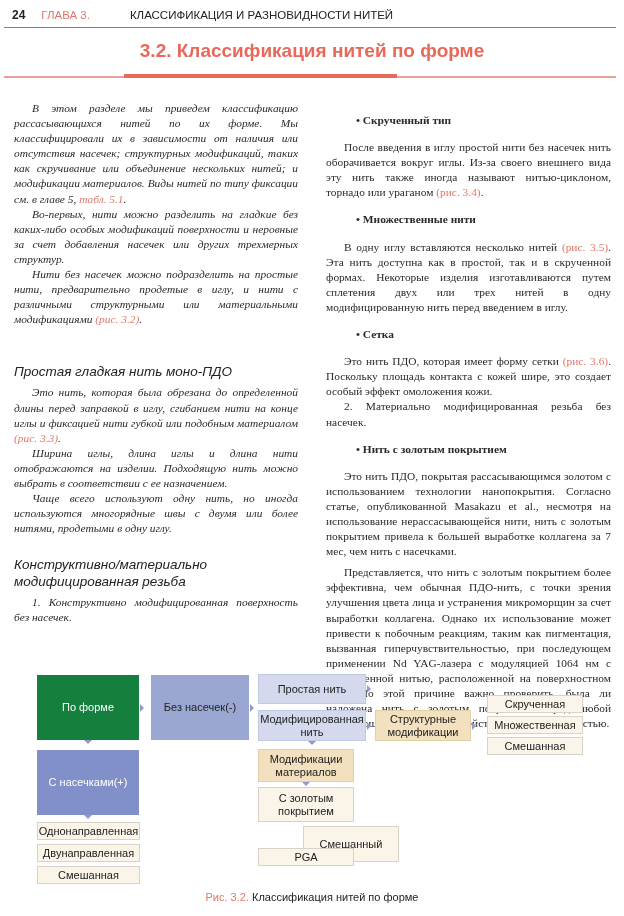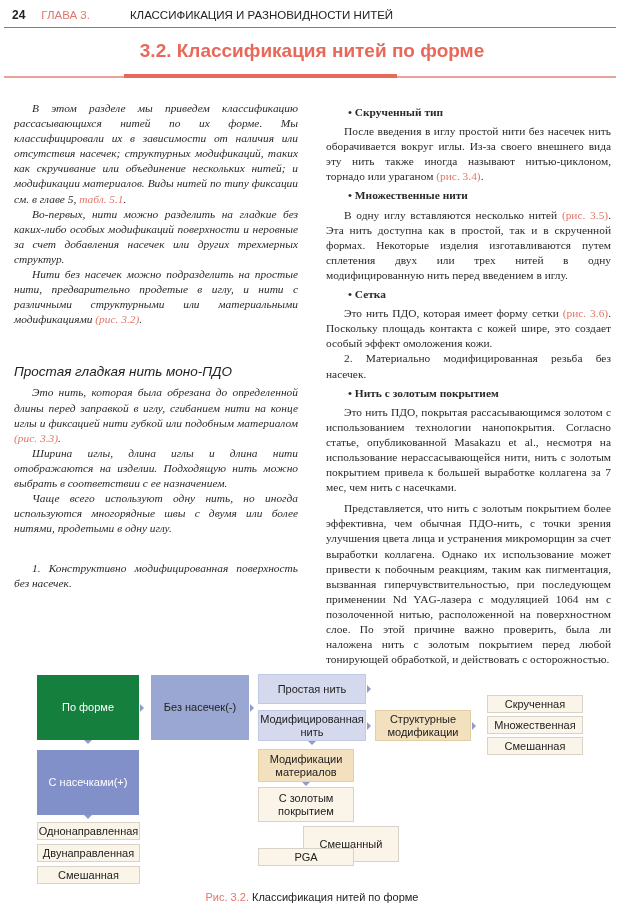--- a/index.html
+++ b/index.html
@@ -13,21 +13,21 @@
   .rule-title { position:absolute; left:4px; right:8px; top:76px; height:1.5px; background:#e8a29a; }
   .rule-title-thick { position:absolute; left:124px; width:273px; top:74px; height:4px; background:#e8685a; }
 
   .col { position:absolute; top:101px; width:284px; font-size:11.4px; line-height:15.1px; text-align:justify; }
   .col.left { left:14px;font-style:italic; }
   .col.right { left:326px; width:285px; }
   .p { margin:0; text-indent:18px; }
   .ref { color:#e0776a; }
   .sub-h { font-family:"Liberation Sans", sans-serif; font-size:13.5px; color:#222; line-height:17px; margin:0; text-align:left; }
   .center-h { font-family:"Liberation Sans", sans-serif; font-size:15px; color:#e8685a; text-align:center; margin:0; }
-  .bullet-h { font-weight:bold; margin:4px; padding-left:18px; }
+  .bullet-h { font-weight:bold; margin:12px; padding-left:18px; }
 
   .diagram { position:absolute; left:0; top:660px; width:624px; height:225px; }
   .box { position:absolute; display:flex; align-items:center; justify-content:center; text-align:center; font-family:"Liberation Sans", sans-serif; font-size:11px; line-height:13px; color:#222; box-sizing:border-box; }
   .b-dark { background:#15803d; color:#fff; }
   .b-mid { background:#9aa7d3; }
   .b-light { background:#d4d9ee; border:1px solid #c3c9e3; }
   .b-tan { background:#f2e0be; border:1px solid #e3cfa5; }
   .b-cream { background:#fbf4e8; border:1px solid #d8d2c8; }
   .arrow-r { position:absolute; width:0; height:0; border-top:4px solid transparent; border-bottom:4px solid transparent; border-left:4px solid #8f9bc9; }
   .arrow-d { position:absolute; width:0; height:0; border-left:4px solid transparent; border-right:4px solid transparent; border-top:4px solid #8f9bc9; }
@@ -53,20 +53,21 @@
   <p class="p">Во-первых, нити можно разделить на гладкие без каких-либо особых модификаций поверхности и неровные за счет добавления насечек или других трехмерных структур.</p>
   <p class="p"><span>Нити без насечек можно подразделить на простые нити, предварительно продетые в иглу, и нити с различными структурными или материальными модификациями </span><span class="ref">(рис. 3.2)</span><span>.</span></p>
   <div style="height:22px"></div>
   <div style="height:14px"></div>
   <p class="sub-h">Простая гладкая нить моно-ПДО</p>
   <div style="height:5px"></div>
   <p class="p"><span>Это нить, которая была обрезана до определенной длины перед заправкой в иглу, сгибанием нити на конце иглы и фиксацией нити губкой или подобным материалом </span><span class="ref">(рис. 3.3)</span><span>.</span></p>
   <p class="p">Ширина иглы, длина иглы и длина нити отображаются на изделии. Подходящую нить можно выбрать в соответствии с ее назначением.</p>
   <p class="p">Чаще всего используют одну нить, но иногда используются многорядные швы с двумя или более нитями, продетыми в одну иглу.</p>
   <div style="height:20px"></div>
+  <p class="sub-h">Конструктивно/материально модифицированная резьба</p>
   <div style="height:5px"></div>
   <p class="p">1. Конструктивно модифицированная поверхность без насечек.</p>
 </div>
 
 <div class="col right">
   <p class="bullet-h">• Скрученный тип</p>
   <p class="p"><span>После введения в иглу простой нити без насечек нить оборачивается вокруг иглы. Из-за своего внешнего вида эту нить также иногда называют нитью-циклоном, торнадо или ураганом </span><span class="ref">(рис. 3.4)</span><span>.</span></p>
   <p class="bullet-h">• Множественные нити</p>
   <p class="p"><span>В одну иглу вставляются несколько нитей </span><span class="ref">(рис. 3.5)</span><span>. Эта нить доступна как в простой, так и в скрученной формах. Некоторые изделия изготавливаются путем сплетения двух или трех нитей в одну модифицированную нить перед введением в иглу.</span></p>
   <p class="bullet-h">• Сетка</p>

